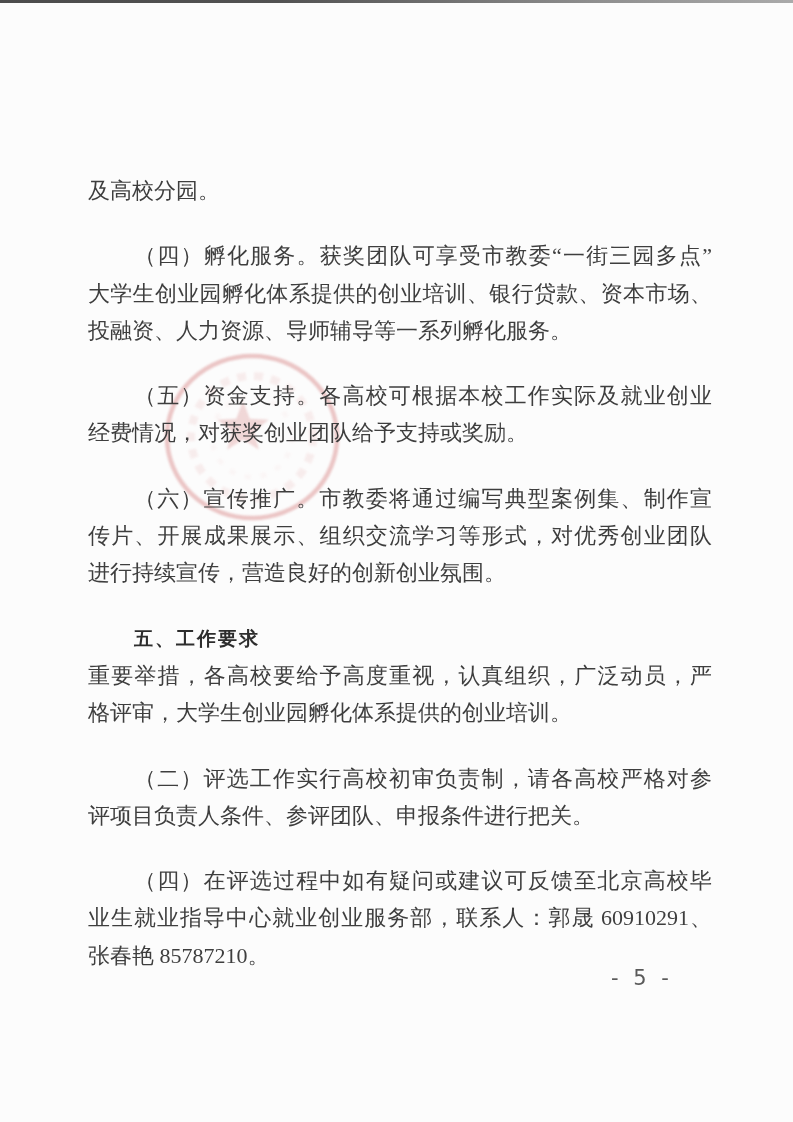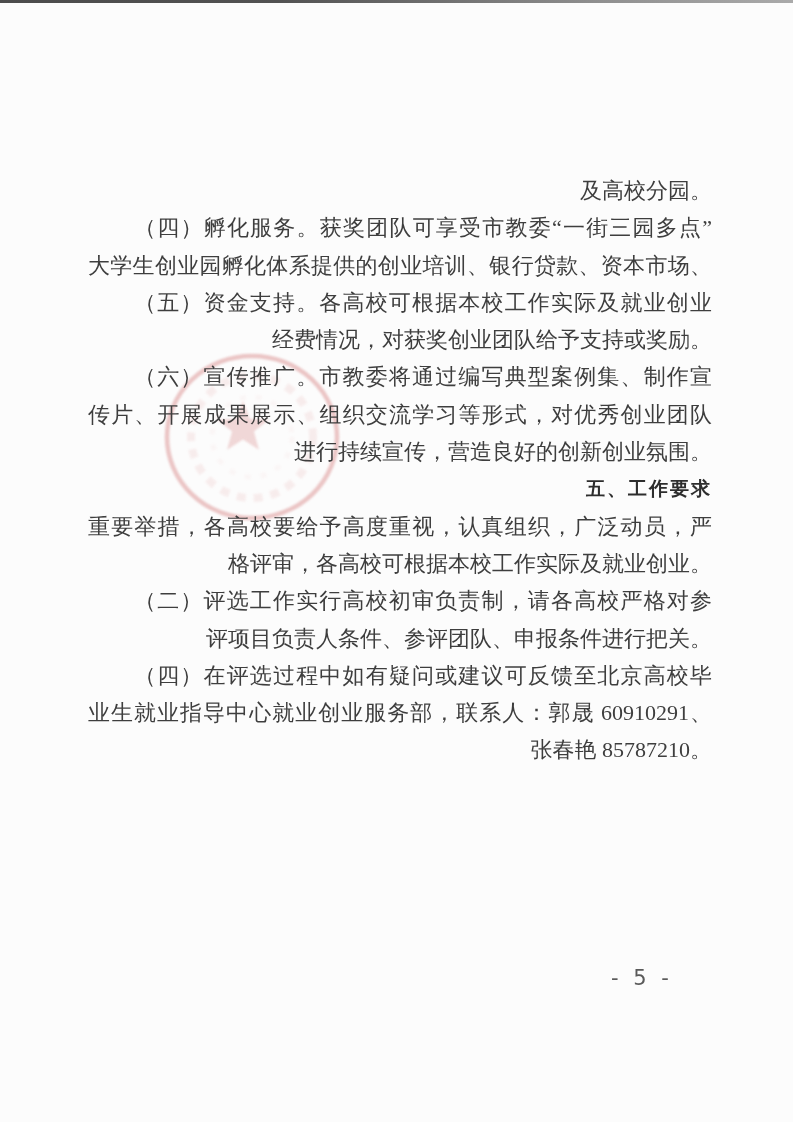--- a/index.html
+++ b/index.html
@@ -14,23 +14,23 @@
   .scan-edge{
     position:absolute;top:0;left:0;width:793px;height:3px;
     background:linear-gradient(90deg,#4c4c4c 0%,#525252 35%,#6f6f6f 55%,#8f8f8f 75%,#aaaaaa 100%);
   }
   .textblock{
     position:absolute;left:88px;top:172px;width:624px;
     font-size:22px;line-height:37.3px;
   }
   .ln{
     height:37.3px;
-    text-align:right;
+    text-align:left;
   }
-  .indent{text-indent:46px;}
+  .indent{text-indent:46px;margin-top:28px;}
   .jl{text-align:justify;text-align-last:justify;}
   .heading{
     font-family:"Liberation Sans","DejaVu Sans",sans-serif;
     font-weight:700;font-size:19px;letter-spacing:2px;color:#2d2d2d;
   }
   .pagenum{
     position:absolute;top:966px;left:594px;width:96px;
     text-align:center;font-size:21px;color:#5a5a5a;letter-spacing:4px;
     font-family:"DejaVu Sans","Liberation Sans",sans-serif;
   }
@@ -55,28 +55,29 @@
     <circle cx="90" cy="85" r="61" fill="none" stroke="#e3a8a8" stroke-width="8" stroke-dasharray="9 8" opacity="0.30"></circle>
     <polygon points="81,49 87.8,66.7 106.7,67.7 91.9,79.6 96.9,97.8 81,87.5 65.1,97.8 70.1,79.6 55.3,67.7 74.2,66.7" fill="#df9f9f" opacity="0.65"></polygon>
     <circle cx="90" cy="85" r="40" fill="none" stroke="#eec0c0" stroke-width="5" stroke-dasharray="6 10" opacity="0.18"></circle>
   </g>
 </svg>
 
 <div class="textblock">
   <div class="ln">及高校分园。</div>
   <div class="ln indent jl">（四）孵化服务。获奖团队可享受市教委“一街三园多点”</div>
   <div class="ln jl">大学生创业园孵化体系提供的创业培训、银行贷款、资本市场、</div>
+  <div class="ln">投融资、人力资源、导师辅导等一系列孵化服务。</div>
   <div class="ln indent jl">（五）资金支持。各高校可根据本校工作实际及就业创业</div>
   <div class="ln">经费情况，对获奖创业团队给予支持或奖励。</div>
   <div class="ln indent jl">（六）宣传推广。市教委将通过编写典型案例集、制作宣</div>
   <div class="ln jl">传片、开展成果展示、组织交流学习等形式，对优秀创业团队</div>
   <div class="ln">进行持续宣传，营造良好的创新创业氛围。</div>
   <div class="ln indent heading">五、工作要求</div>
   <div class="ln jl">重要举措，各高校要给予高度重视，认真组织，广泛动员，严</div>
-  <div class="ln">格评审，各高校可根据本校工作实际及就业创业。</div>
+  <div class="ln">格评审，大学生创业园孵化体系提供的创业培训。</div>
   <div class="ln indent jl">（二）评选工作实行高校初审负责制，请各高校严格对参</div>
   <div class="ln">评项目负责人条件、参评团队、申报条件进行把关。</div>
   <div class="ln indent jl">（四）在评选过程中如有疑问或建议可反馈至北京高校毕</div>
   <div class="ln jl">业生就业指导中心就业创业服务部，联系人：郭晟 60910291、</div>
   <div class="ln">张春艳 85787210。</div>
 </div>
 
 <div class="pagenum">- 5 -</div>
 
 </body></html>

